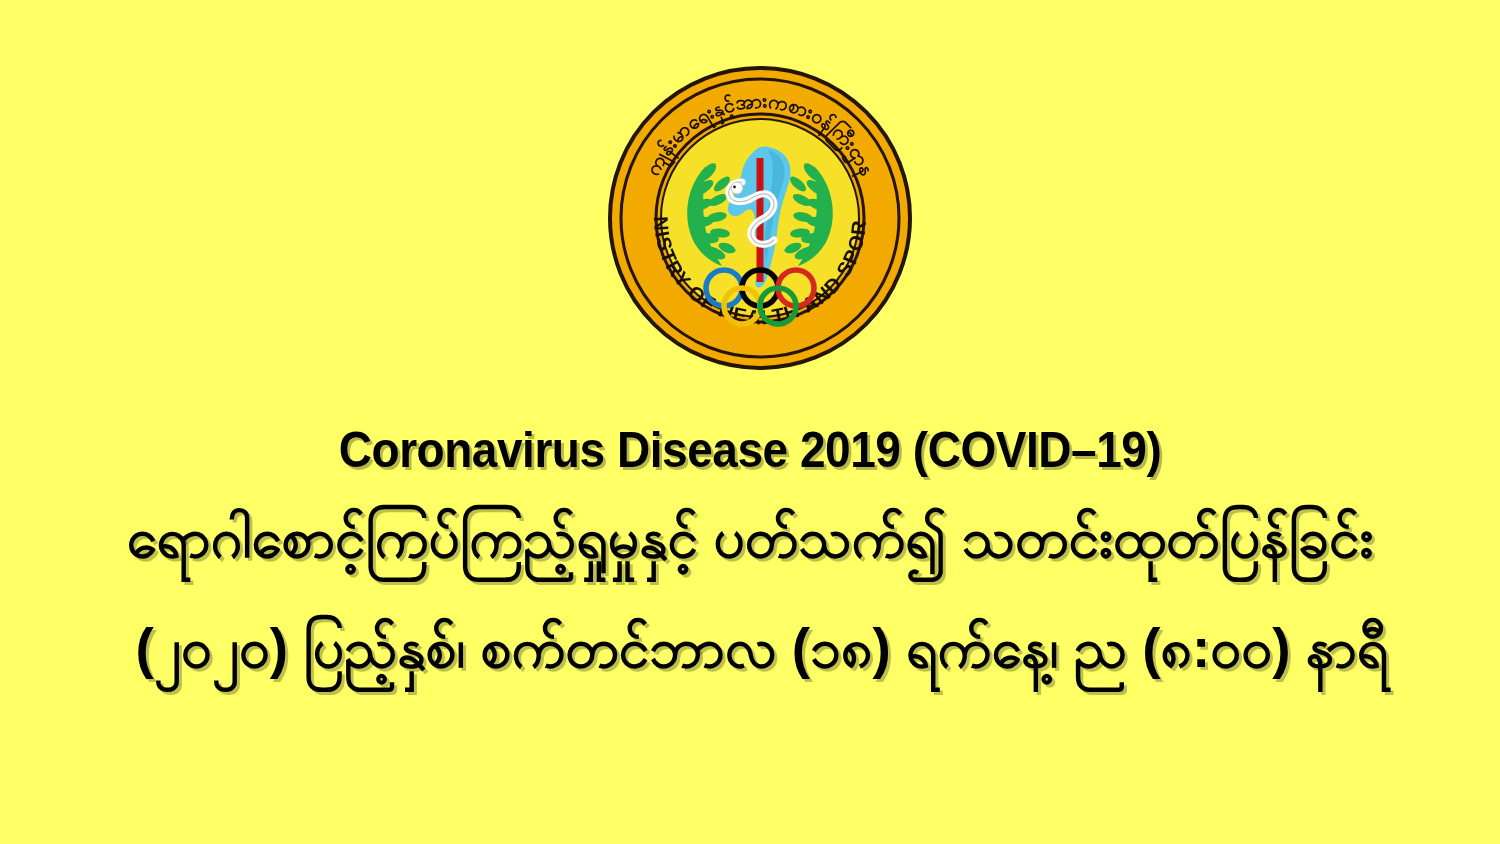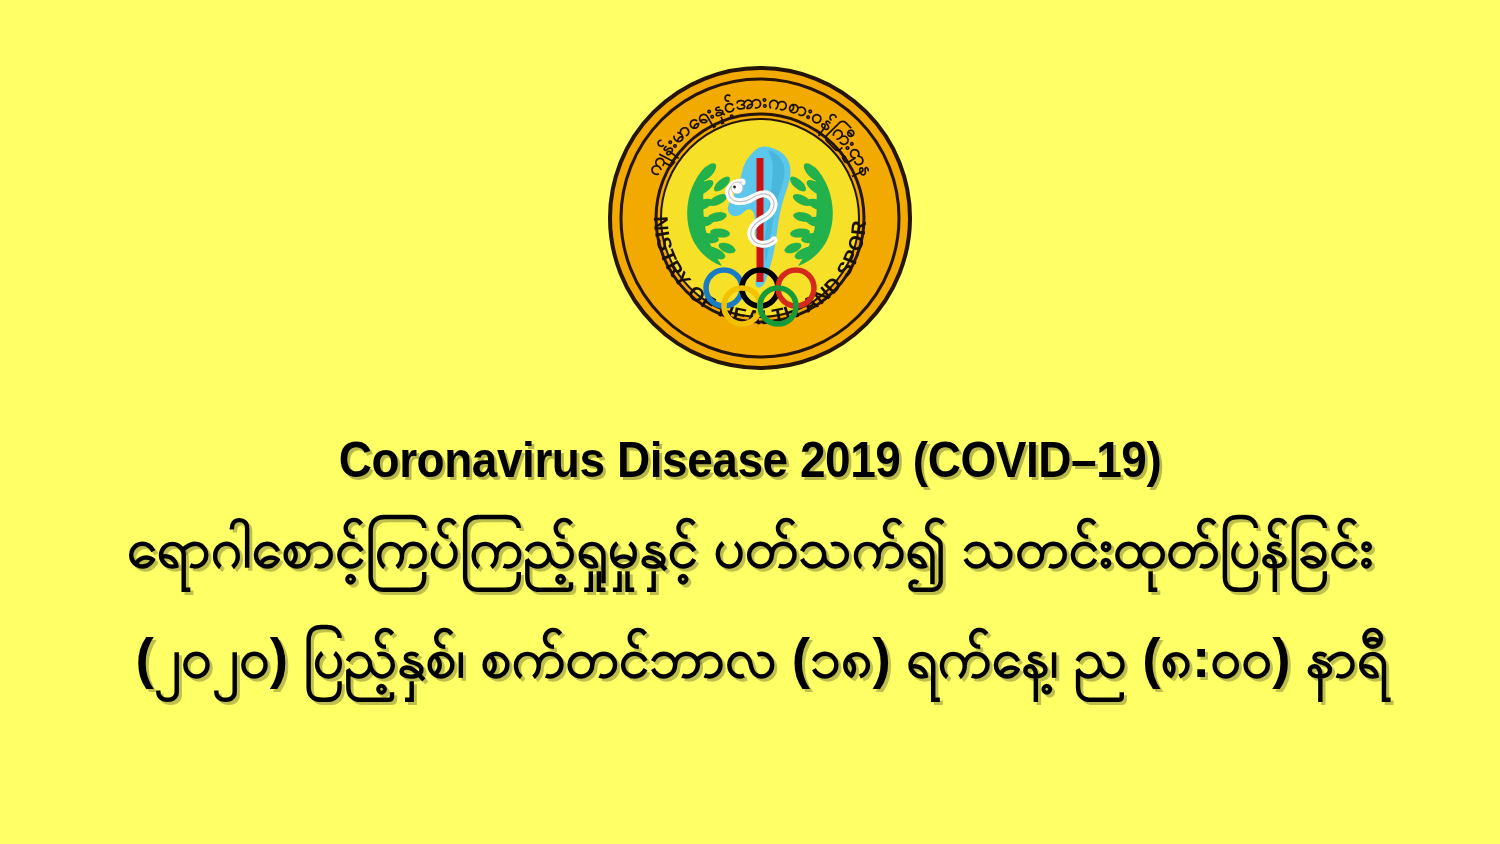--- a/index.html
+++ b/index.html
@@ -35,21 +35,21 @@
   }
   .logo-svg {
     display: block;
     width: 304px;
     height: 304px;
   }
 
   
   .text-block {
     position: absolute;
-    top: 428px;
+    top: 418px;
     left: 0;
     width: 1500px;
     text-align: center;
   }
 
   .title-en {
     font-family: "Liberation Sans", sans-serif;
     font-weight: bold;
     font-size: 50px;
     line-height: 64px;

